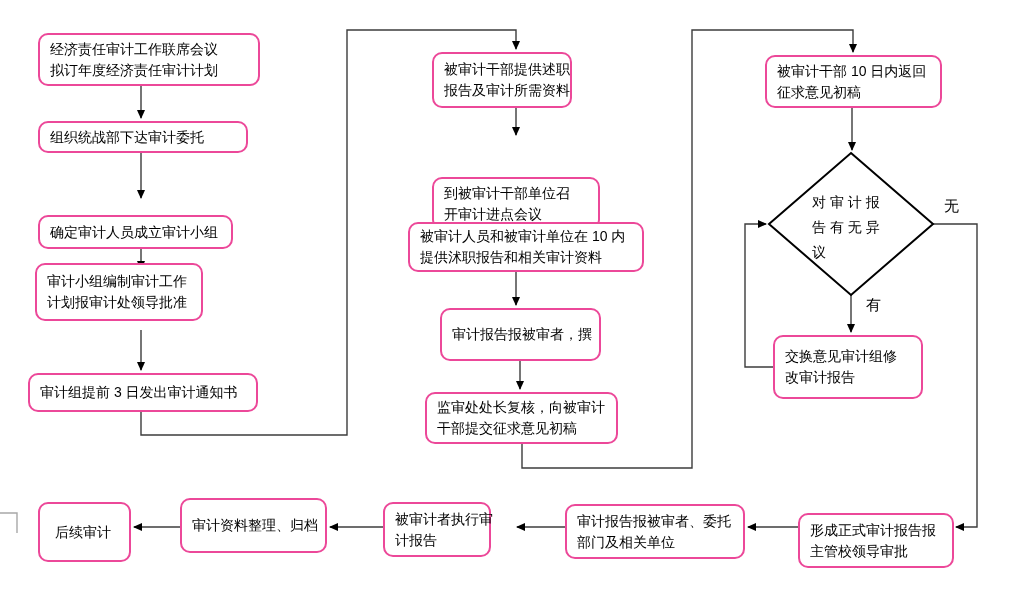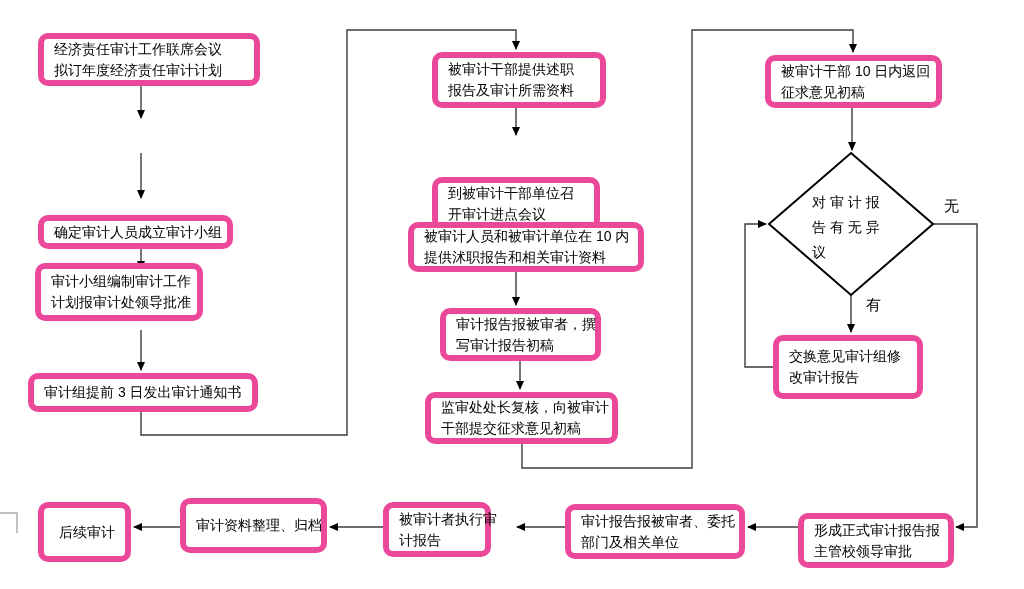--- a/index.html
+++ b/index.html
@@ -6,21 +6,21 @@
   body{
     width:1024px;height:589px;position:relative;overflow:hidden;
     background:#ffffff;
     font-family:"Liberation Sans","DejaVu Sans",sans-serif;
     color:#000;
   }
   #stage{position:absolute;left:0;top:0;width:1024px;height:589px;}
   #wires{position:absolute;left:0;top:0;z-index:1;}
   .box{
     position:absolute;z-index:2;background:#fff;
-    border:6px solid #ec4899;border-radius:10px;
+    border:2px solid #ec4899;border-radius:10px;
     display:flex;flex-direction:column;justify-content:center;
     padding:3px 10px;box-sizing:border-box;
     font-size:14px;line-height:21px;
   }
   .box span{display:block;white-space:nowrap;}
   .diamond-text{
     position:absolute;z-index:2;font-size:14px;line-height:25px;
   }
   .diamond-text span{display:block;white-space:nowrap;}
   .branch-label{
@@ -59,46 +59,48 @@
       <path d="M180,527 L134,527" marker-end="url(#arrow)"></path>
     </g>
     <path d="M0,513 L17,513 L17,533" fill="none" stroke="#a8a8a8" stroke-width="1.4"></path>
     <polygon points="851,153 933,224 851,295 769,224" fill="#ffffff" stroke="#000000" stroke-width="2"></polygon>
   </svg>
 
   <div class="box" style="left:38px;top:33px;width:222px;height:53px;">
     <span>经济责任审计工作联席会议</span>
     <span>拟订年度经济责任审计计划</span>
   </div>
+  <div class="box" style="left:38px;top:121px;width:210px;height:32px;">
+    <span>组织统战部下达审计委托</span>
+  </div>
   <div class="box" style="left:38px;top:215px;width:195px;height:34px;">
     <span>确定审计人员成立审计小组</span>
   </div>
   <div class="box" style="left:35px;top:263px;width:168px;height:58px;">
     <span>审计小组编制审计工作</span>
     <span>计划报审计处领导批准</span>
   </div>
   <div class="box" style="left:28px;top:373px;width:230px;height:39px;">
     <span>审计组提前 3 日发出审计通知书</span>
   </div>
 
-  <div class="box" style="left:432px;top:52px;width:174px;height:56px;">
+  <div class="box" style="left:432px;top:52px;width:140px;height:56px;">
     <span>被审计干部提供述职</span>
     <span>报告及审计所需资料</span>
   </div>
   <div class="box" style="left:432px;top:138px;width:168px;height:53px;margin-top:39px;">
     <span>到被审计干部单位召</span>
     <span>开审计进点会议</span>
   </div>
   <div class="box" style="left:408px;top:222px;width:236px;height:50px;">
     <span>被审计人员和被审计单位在 10 内</span>
     <span>提供沭职报告和相关审计资料</span>
   </div>
   <div class="box" style="left:440px;top:308px;width:161px;height:53px;">
     <span>审计报告报被审者，撰</span>
-    <span>写审计报告初稿</span>
   </div>
   <div class="box" style="left:425px;top:392px;width:193px;height:52px;">
     <span>监审处处长复核，向被审计</span>
     <span>干部提交征求意见初稿</span>
   </div>
 
   <div class="box" style="left:765px;top:55px;width:177px;height:53px;">
     <span>被审计干部 10 日内返回</span>
     <span>征求意见初稿</span>
   </div>

